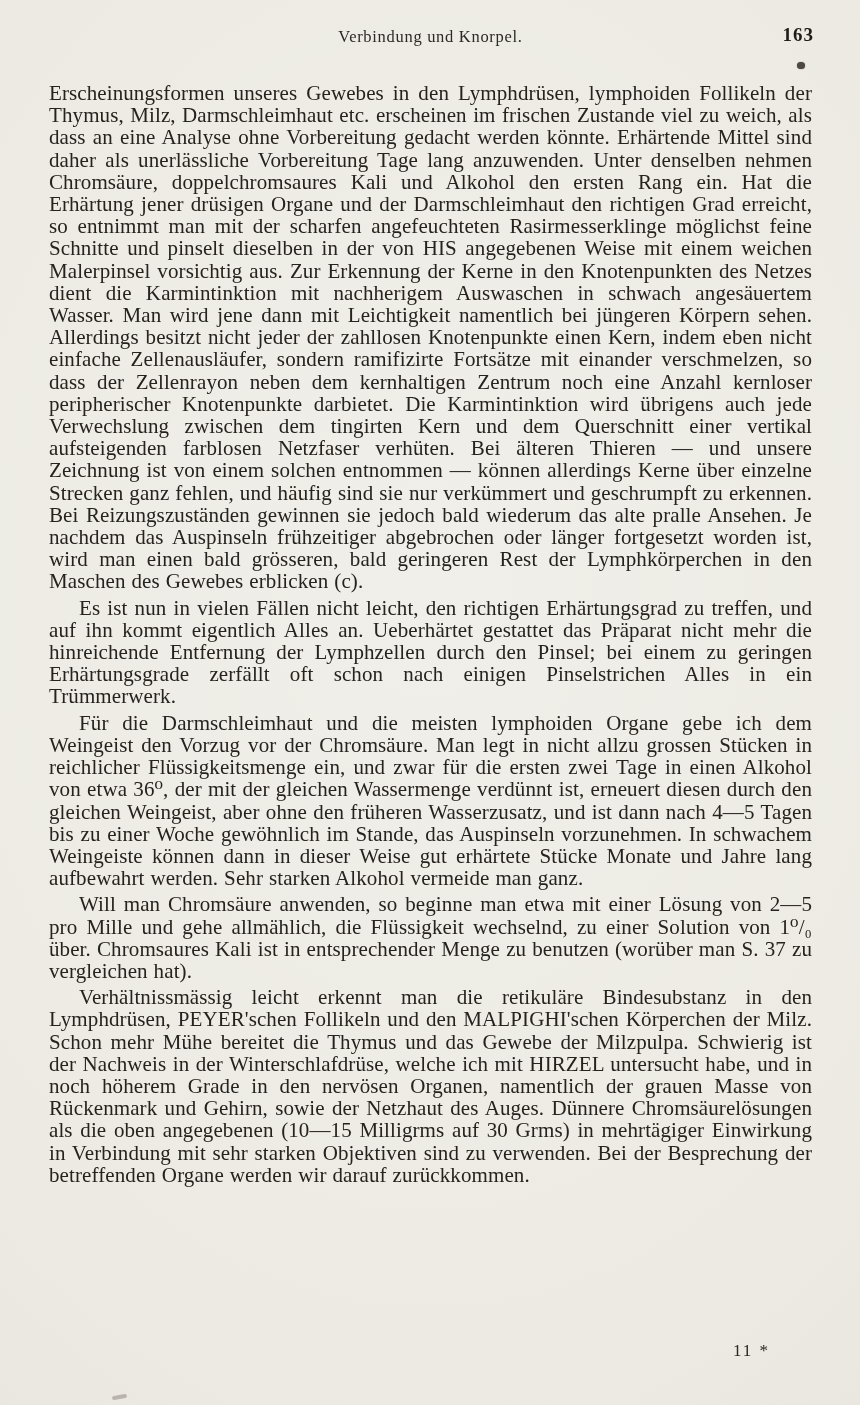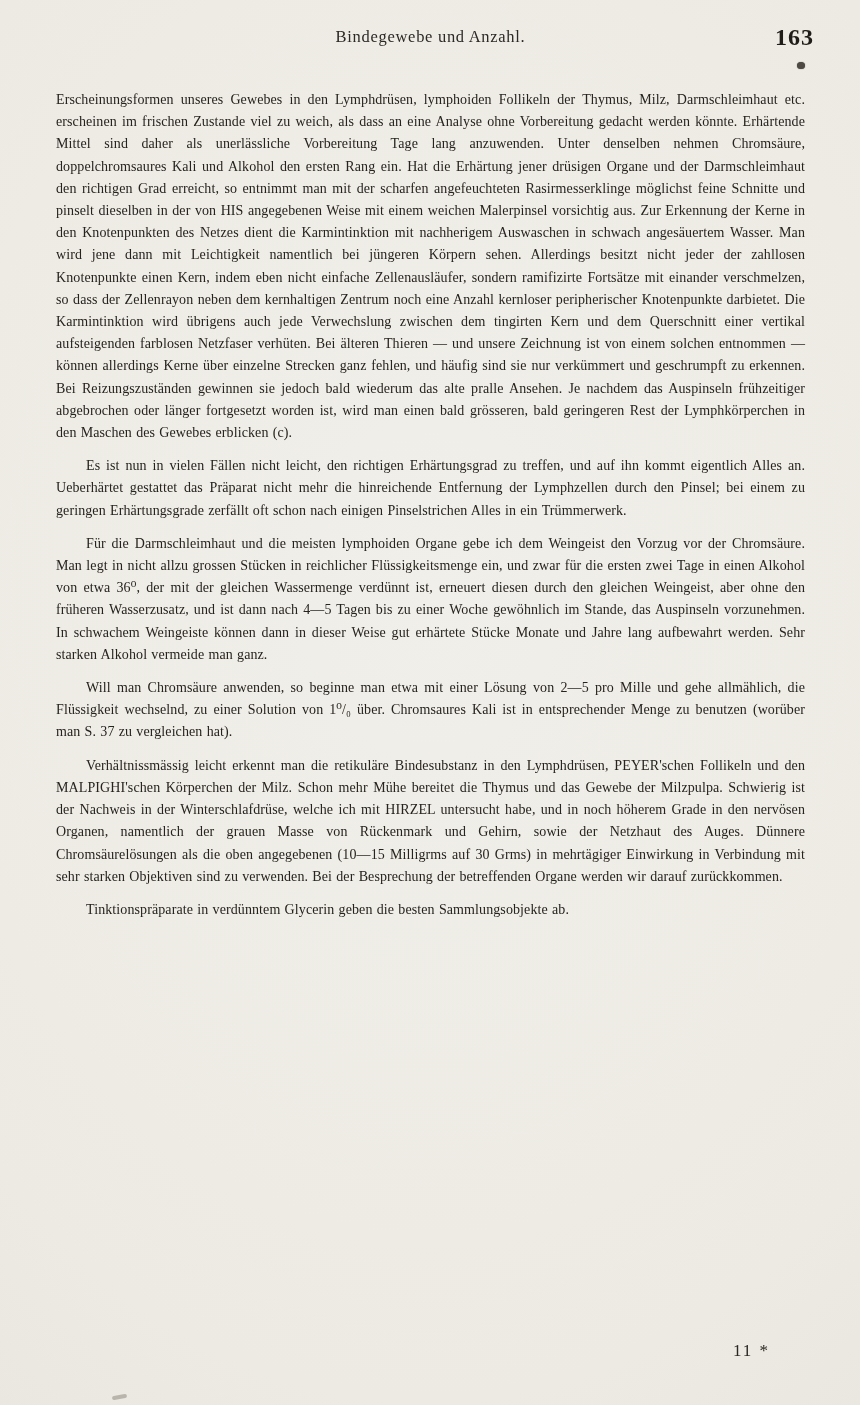--- a/index.html
+++ b/index.html
@@ -33,21 +33,21 @@
     display: block;
     text-align: center;
     font-size: 16.5px;
     letter-spacing: 0.7px;
     color: #2c2925;
   }
   .page-number {
     position: absolute;
     right: 2px;
     top: -3px;
-    font-size: 24px;
+    font-size: 19px;
     font-weight: bold;
     letter-spacing: 1px;
     color: #201d19;
   }
   .ink-spot {
     position: absolute;
     top: 62px;
     right: 55px;
     width: 8px;
     height: 7px;
@@ -55,22 +55,22 @@
     background: #4e4a43;
     box-shadow: 0 0 1px #4e4a43;
   }
   .text-block {
     position: absolute;
     top: 78px;
     left: 45px;
     width: 771px;
   }
   .para {
-    margin: 11px;
-    font-size: 14px;
+    margin: 4px;
+    font-size: 21px;
     line-height: 22.2px;
     text-align: justify;
     letter-spacing: 0.1px;
     word-spacing: 0.6px;
     hyphens: auto;
     color: #26231e;
   }
   .para.indent {
     text-indent: 30px;
   }
@@ -94,32 +94,31 @@
     transform: rotate(-10deg);
     border-radius: 2px;
   }
 </style>
 </head>
 <body>
 
 <div class="page">
 
   <div class="page-header">
-    <span class="running-title">Bindegewebe und Anzahl.</span>
+    <span class="running-title">Verbindung und Knorpel.</span>
     <span class="page-number">163</span>
   </div>
 
   <div class="ink-spot"></div>
 
   <div class="text-block">
     <p class="para">Erscheinungsformen unseres Gewebes in den Lymphdrüsen, lymphoiden Follikeln der Thymus, Milz, Darmschleimhaut etc. erscheinen im frischen Zustande viel zu weich, als dass an eine Analyse ohne Vorbereitung gedacht werden könnte. Erhärtende Mittel sind daher als unerlässliche Vorbereitung Tage lang anzuwenden. Unter denselben nehmen Chromsäure, doppelchromsaures Kali und Alkohol den ersten Rang ein. Hat die Erhärtung jener drüsigen Organe und der Darmschleimhaut den richtigen Grad erreicht, so entnimmt man mit der scharfen angefeuchteten Rasirmesserklinge möglichst feine Schnitte und pinselt dieselben in der von HIS angegebenen Weise mit einem weichen Malerpinsel vorsichtig aus. Zur Erkennung der Kerne in den Knotenpunkten des Netzes dient die Karmintinktion mit nachherigem Auswaschen in schwach angesäuertem Wasser. Man wird jene dann mit Leichtigkeit namentlich bei jüngeren Körpern sehen. Allerdings besitzt nicht jeder der zahllosen Knotenpunkte einen Kern, indem eben nicht einfache Zellenausläufer, sondern ramifizirte Fortsätze mit einander verschmelzen, so dass der Zellenrayon neben dem kernhaltigen Zentrum noch eine Anzahl kernloser peripherischer Knotenpunkte darbietet. Die Karmintinktion wird übrigens auch jede Verwechslung zwischen dem tingirten Kern und dem Querschnitt einer vertikal aufsteigenden farblosen Netzfaser verhüten. Bei älteren Thieren — und unsere Zeichnung ist von einem solchen entnommen — können allerdings Kerne über einzelne Strecken ganz fehlen, und häufig sind sie nur verkümmert und geschrumpft zu erkennen. Bei Reizungszuständen gewinnen sie jedoch bald wiederum das alte pralle Ansehen. Je nachdem das Auspinseln frühzeitiger abgebrochen oder länger fortgesetzt worden ist, wird man einen bald grösseren, bald geringeren Rest der Lymphkörperchen in den Maschen des Gewebes erblicken (c).</p>
     <p class="para indent">Es ist nun in vielen Fällen nicht leicht, den richtigen Erhärtungsgrad zu treffen, und auf ihn kommt eigentlich Alles an. Ueberhärtet gestattet das Präparat nicht mehr die hinreichende Entfernung der Lymphzellen durch den Pinsel; bei einem zu geringen Erhärtungsgrade zerfällt oft schon nach einigen Pinselstrichen Alles in ein Trümmerwerk.</p>
     <p class="para indent">Für die Darmschleimhaut und die meisten lymphoiden Organe gebe ich dem Weingeist den Vorzug vor der Chromsäure. Man legt in nicht allzu grossen Stücken in reichlicher Flüssigkeitsmenge ein, und zwar für die ersten zwei Tage in einen Alkohol von etwa 36⁰, der mit der gleichen Wassermenge verdünnt ist, erneuert diesen durch den gleichen Weingeist, aber ohne den früheren Wasserzusatz, und ist dann nach 4—5 Tagen bis zu einer Woche gewöhnlich im Stande, das Auspinseln vorzunehmen. In schwachem Weingeiste können dann in dieser Weise gut erhärtete Stücke Monate und Jahre lang aufbewahrt werden. Sehr starken Alkohol vermeide man ganz.</p>
     <p class="para indent">Will man Chromsäure anwenden, so beginne man etwa mit einer Lösung von 2—5 pro Mille und gehe allmählich, die Flüssigkeit wechselnd, zu einer Solution von 1⁰/₀ über. Chromsaures Kali ist in entsprechender Menge zu benutzen (worüber man S. 37 zu vergleichen hat).</p>
     <p class="para indent">Verhältnissmässig leicht erkennt man die retikuläre Bindesubstanz in den Lymphdrüsen, PEYER'schen Follikeln und den MALPIGHI'schen Körperchen der Milz. Schon mehr Mühe bereitet die Thymus und das Gewebe der Milzpulpa. Schwierig ist der Nachweis in der Winterschlafdrüse, welche ich mit HIRZEL untersucht habe, und in noch höherem Grade in den nervösen Organen, namentlich der grauen Masse von Rückenmark und Gehirn, sowie der Netzhaut des Auges. Dünnere Chromsäurelösungen als die oben angegebenen (10—15 Milligrms auf 30 Grms) in mehrtägiger Einwirkung in Verbindung mit sehr starken Objektiven sind zu verwenden. Bei der Besprechung der betreffenden Organe werden wir darauf zurückkommen.</p>
-    <p class="para indent">Tinktionspräparate in verdünntem Glycerin geben die besten Sammlungsobjekte ab.</p>
   </div>
 
   <div class="footer-sig">11 *</div>
 
   <div class="scan-artifact"></div>
 
 </div>
 
 </body></html>

